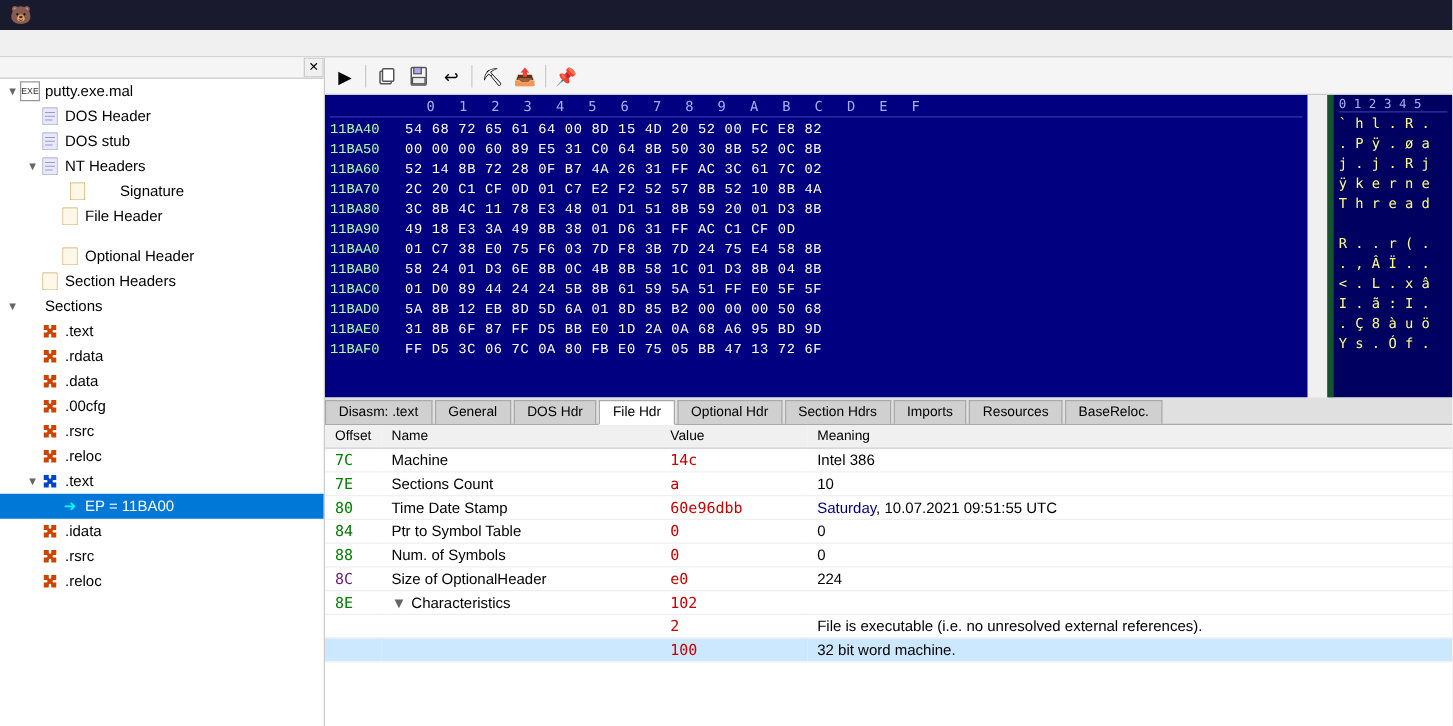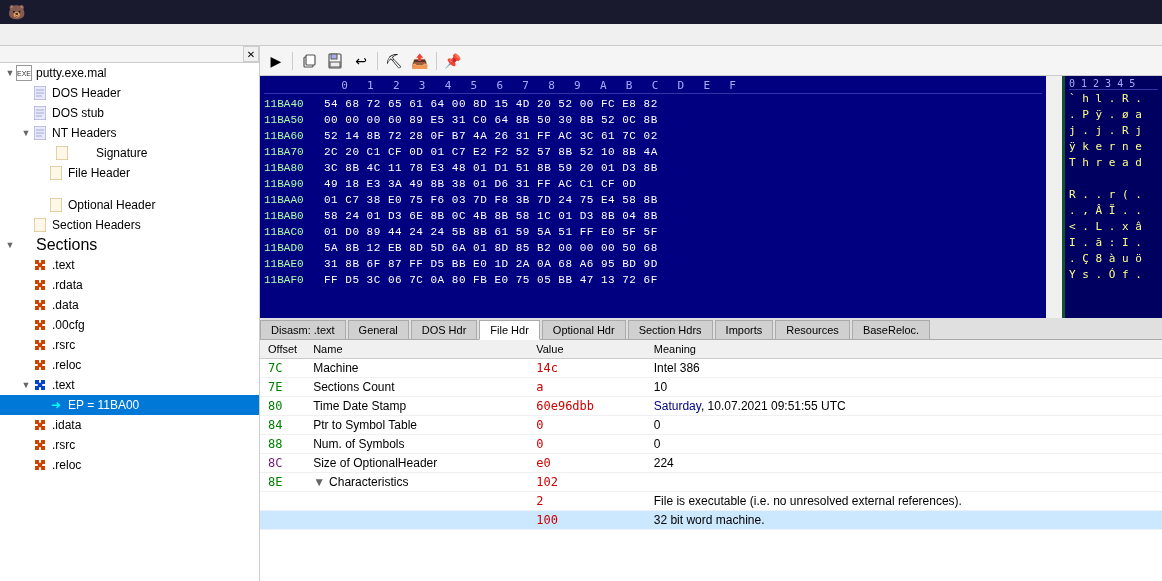--- a/index.html
+++ b/index.html
@@ -146,21 +146,21 @@
     .hex-bytes {
       flex: 1;
       color: white;
       letter-spacing: 0.5px;
     }
     
     
     .hex-right {
       width: 100px;
       background: #000060;
-      border-left: 3px solid #14532d;
+      border-left: 5px solid #14532d;
       color: #ffff88;
       font-family: 'Courier New', monospace;
       font-size: 11px;
       padding: 2px 4px;
     }
     .hex-main-area {
       display: flex;
       flex: 1;
       min-height: 0;
       gap: 16px;
@@ -337,21 +337,21 @@
           <span class="tree-icon">
             <svg width="12" height="14" viewBox="0 0 12 14">
               <rect x="0" y="0" width="12" height="14" rx="1" fill="#fff8e8" stroke="#ccaa66" stroke-width="1"></rect>
             </svg>
           </span>
           <span style="font-size: 12px;">Section Headers</span>
         </div>
         <div class="tree-item" style="padding-left: 4px;">
           <span class="tree-arrow expanded"></span>
           <span class="tree-icon"></span>
-          <span style="font-size: 16px;">Sections</span>
+          <span style="font-size: 12px;">Sections</span>
         </div>
         <div class="tree-item" style="padding-left: 20px;">
           <span class="tree-arrow empty" style="visibility: hidden;"></span>
           <span class="tree-icon">
             <svg width="14" height="14" viewBox="0 0 14 14">
               <path d="M2 2h4v2a1 1 0 0 0 2 0V2h4v4h-2a1 1 0 0 0 0 2h2v4H8v-2a1 1 0 0 0-2 0v2H2V8h2a1 1 0 0 0 0-2H2z" fill="#cc4400"></path>
             </svg>
           </span>
           <span style="font-size: 12px;">.text</span>
         </div>

